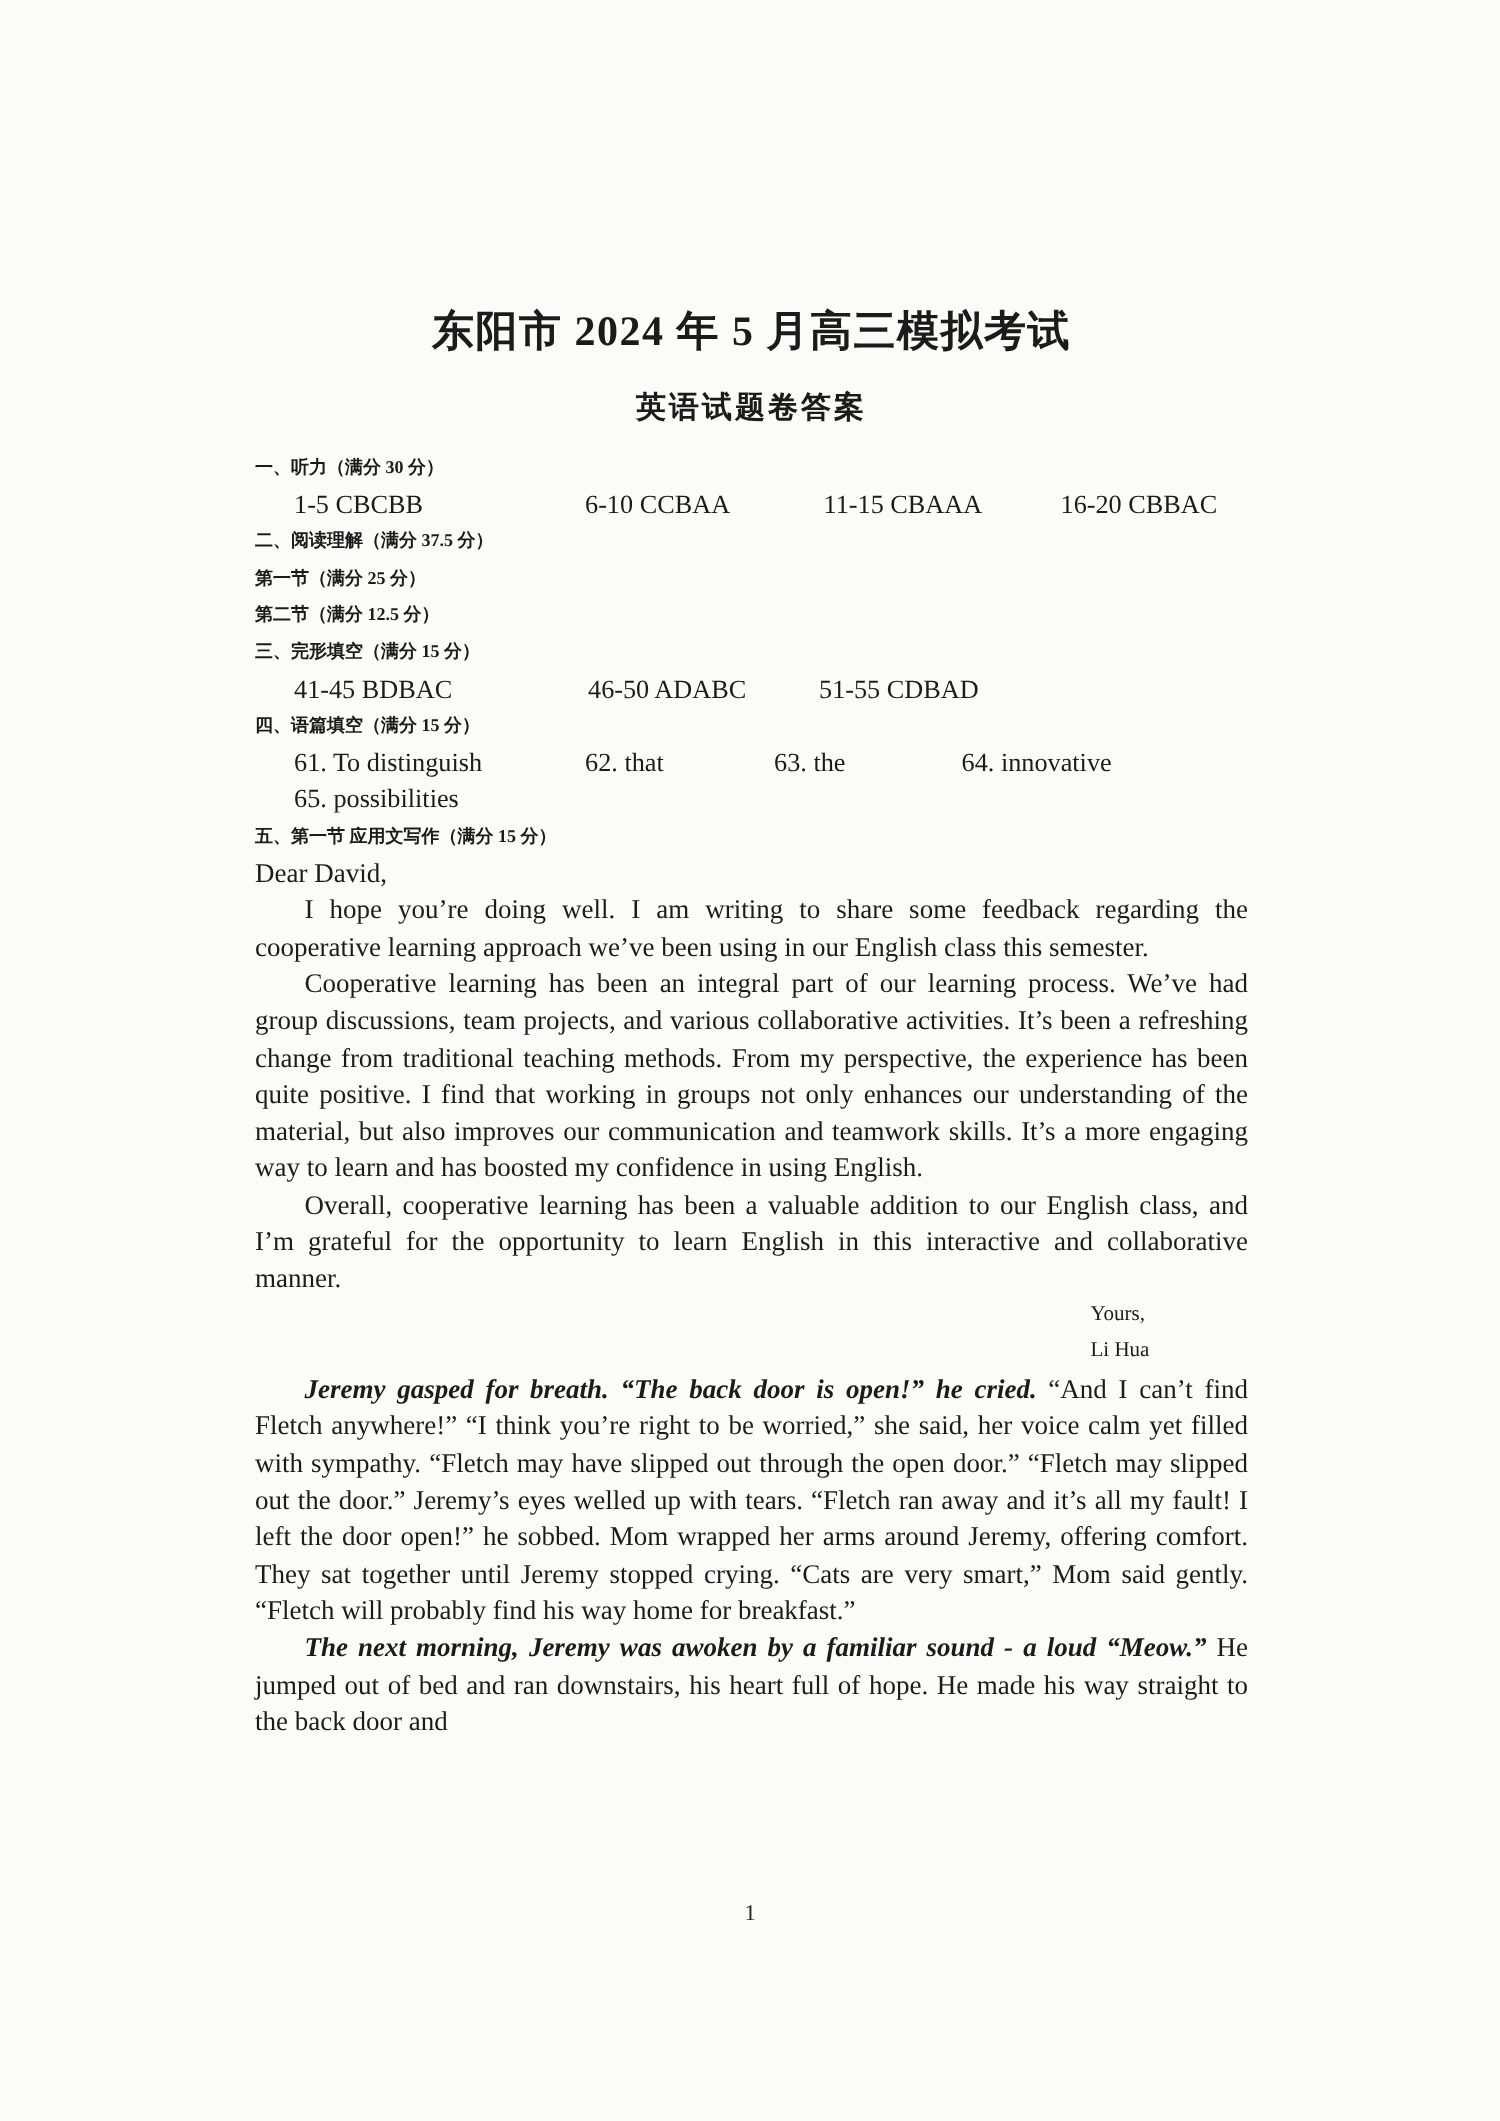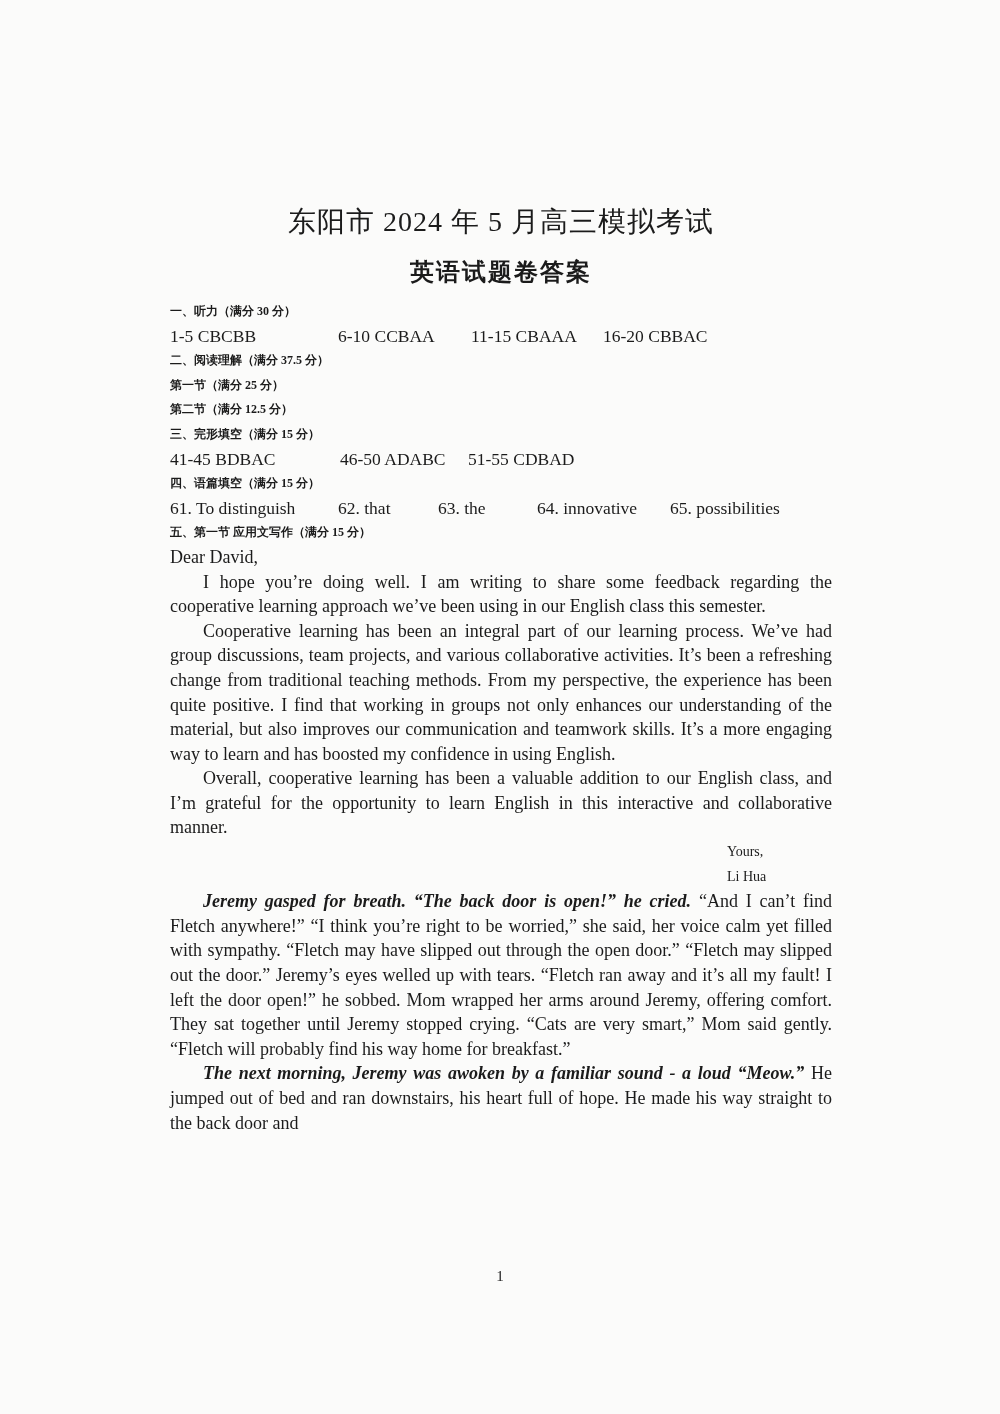--- a/index.html
+++ b/index.html
@@ -14,40 +14,40 @@
   }
   .content {
     position: absolute;
     left: 170px;
     top: 205px;
     width: 662px;
   }
   .doc-title {
     text-align: center;
     font-size: 28px;
-    font-weight: normal;
+    font-weight: bold;
     line-height: 34px;
     letter-spacing: 1px;
   }
   .doc-subtitle {
     text-align: center;
-    font-size: 24px;
+    font-size: 20px;
     font-weight: bold;
     line-height: 34px;
     margin-top: 16px;
     letter-spacing: 2px;
   }
   .answers-block { margin-top: 10px; }
   .line { line-height: 24.6px; margin: 0; }
   .zh-h {
     font-weight: bold;
     font-size: 12px;
   }
   .ans { font-size: 17.5px; }
-  .ans span { display: inline-block; }
+  .ans span { display: inline-block; margin-left: 26px; }
   .r-listen span:nth-child(1) { width: 168px; }
   .r-listen span:nth-child(2) { width: 133px; }
   .r-listen span:nth-child(3) { width: 132px; }
   .r-read span:nth-child(1) { width: 167px; }
   .r-read span:nth-child(2) { width: 131px; }
   .r-cloze span:nth-child(1) { width: 170px; }
   .r-cloze span:nth-child(2) { width: 128px; }
   .r-fill span:nth-child(1) { width: 168px; }
   .r-fill span:nth-child(2) { width: 100px; }
   .r-fill span:nth-child(3) { width: 99px; }

